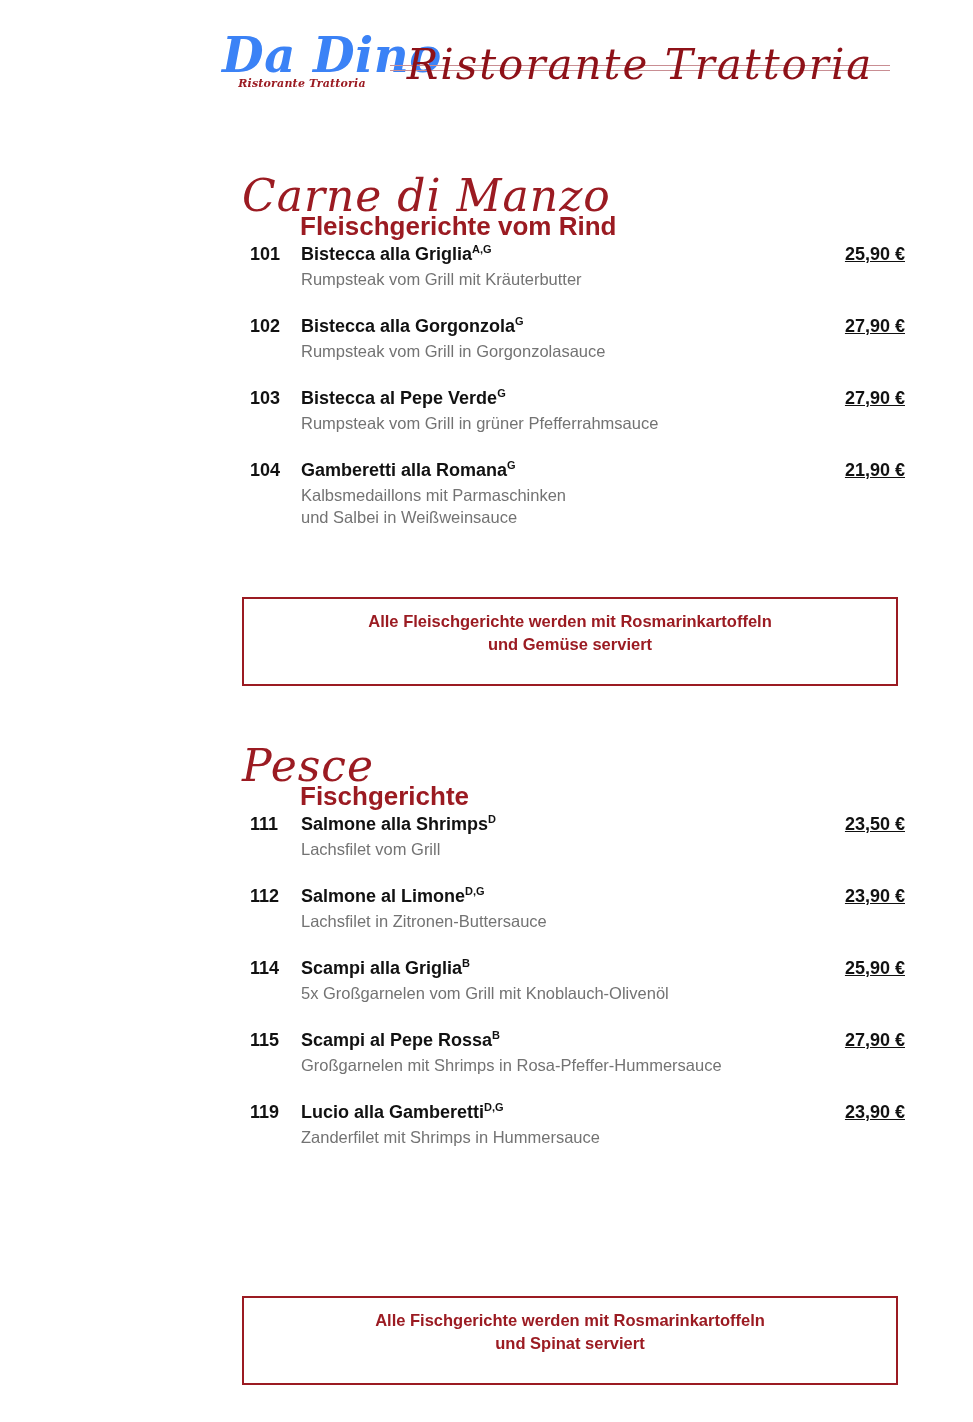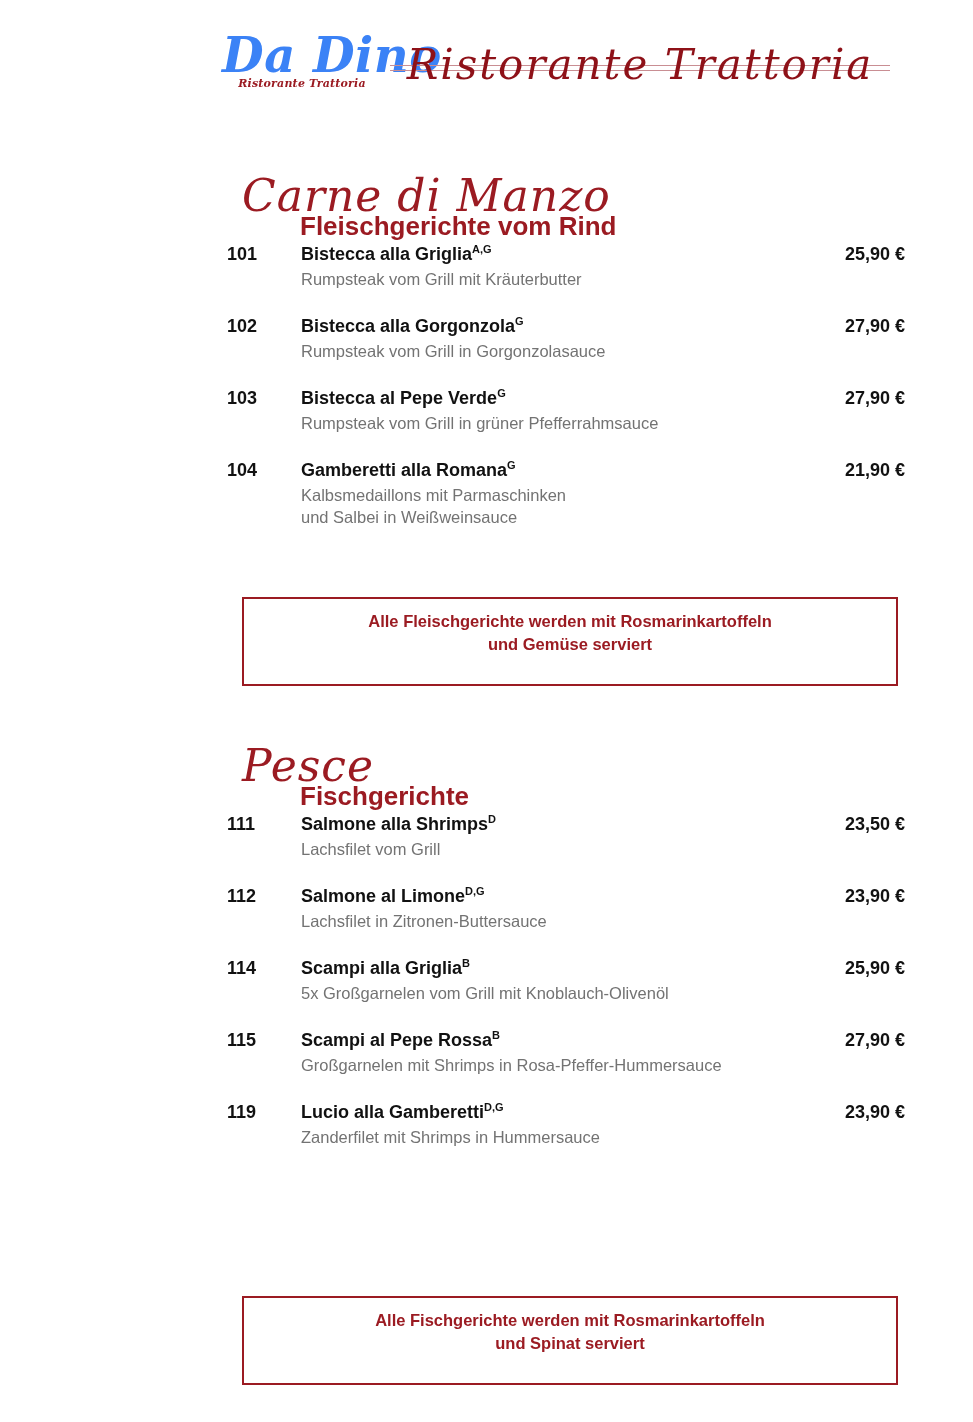--- a/index.html
+++ b/index.html
@@ -131,21 +131,21 @@
     padding: 0 0 0 0;
     margin-bottom: 24px;
   }
   .item-row {
     position: relative;
     display: block;
     height: 24px;
   }
   .item-num {
     position: absolute;
-    left: 207px;
+    left: 230px;
     top: 0;
     font-weight: 700;
     font-size: 18px;
     line-height: 24px;
     color: #111111;
   }
   .item-name {
     position: absolute;
     left: 281px;
     top: 0;
@@ -165,20 +165,21 @@
     position: absolute;
     left: 700px;
     width: 185px;
     top: 0;
     text-align: right;
     font-weight: 700;
     font-size: 18px;
     line-height: 24px;
     color: #111111;
     white-space: nowrap;
+    text-decoration: underline;
   }
   .item-desc {
     margin: 2px 0 0 281px;
     font-weight: 400;
     font-size: 16.5px;
     line-height: 22px;
     color: #737373;
   }
   .item-desc .l2 { display: block; }
 

